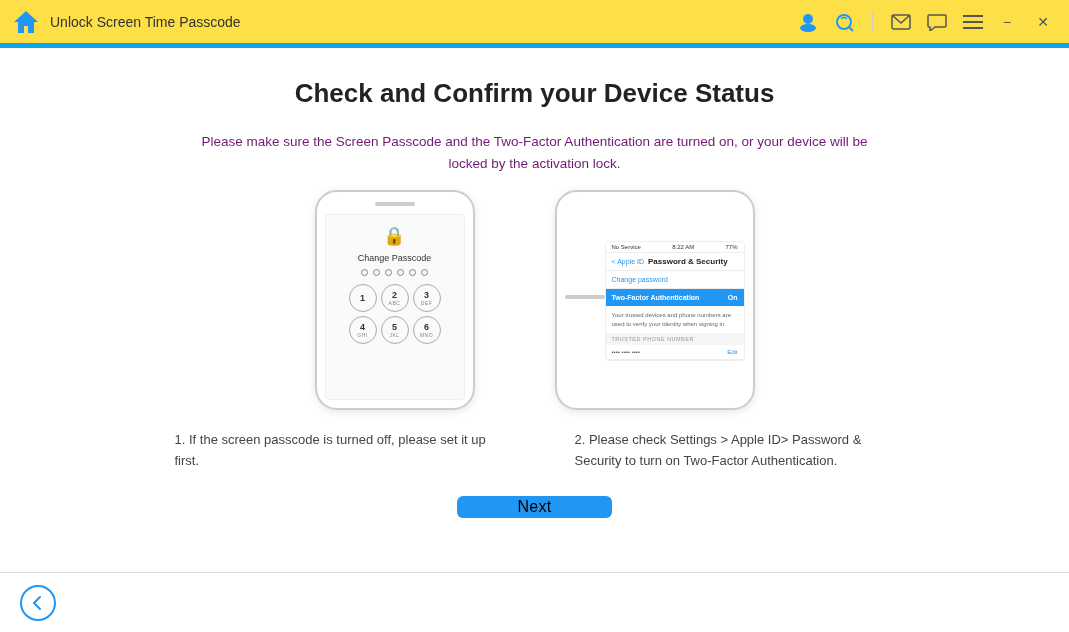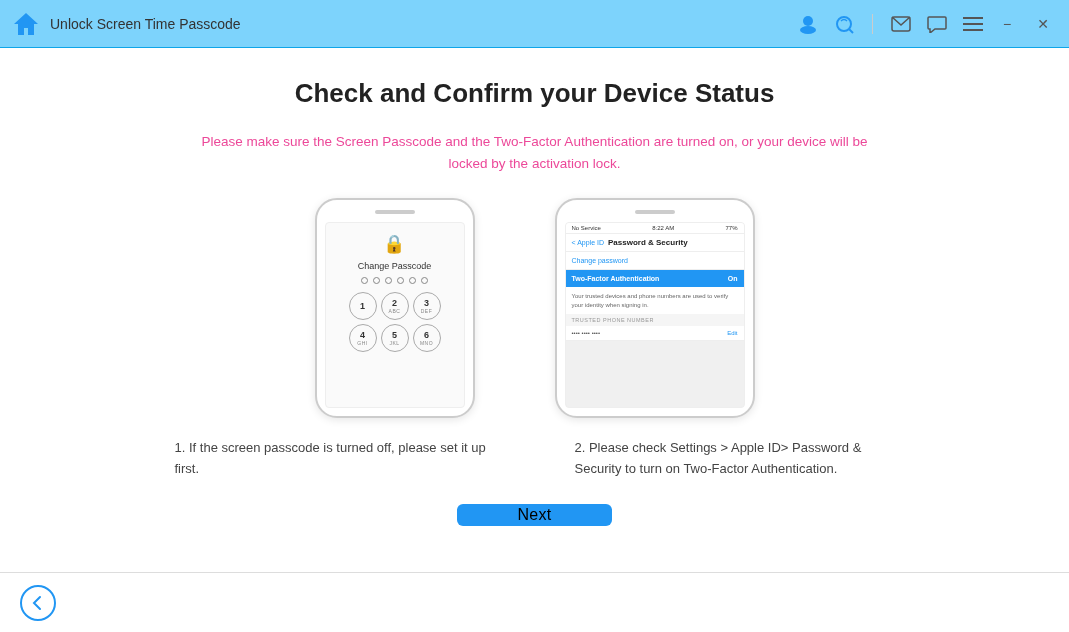--- a/index.html
+++ b/index.html
@@ -1,21 +1,21 @@
 <!DOCTYPE html>
 <html><head>
   <meta charset="utf-8">
   <style>
     * { margin: 0; padding: 0; box-sizing: border-box; }
     body { font-family: -apple-system, BlinkMacSystemFont, 'Segoe UI', Arial, sans-serif; width: 1069px; height: 632px; background: #fff; overflow: hidden; display: flex; flex-direction: column; }
 
     
     .titlebar {
       display: flex; align-items: center; height: 48px;
-      background: #7dd3fc; border-bottom: 1px solid #0ea5e9;
+      background: #fde047; border-bottom: 5px solid #0ea5e9;
       padding: 0 12px; flex-shrink: 0;
     }
     .titlebar-logo { width: 28px; height: 28px; margin-right: 10px; }
     .titlebar-title { font-size: 14px; color: #333; flex: 1; }
     .titlebar-icons { display: flex; align-items: center; gap: 12px; margin-right: 8px; }
     .titlebar-icon { width: 24px; height: 24px; display: flex; align-items: center; justify-content: center; cursor: pointer; color: #555; font-size: 16px; }
     .titlebar-icon.blue { color: #2196F3; }
     .titlebar-divider { width: 1px; height: 20px; background: #ccc; margin: 0 4px; }
     .win-controls { display: flex; align-items: center; gap: 8px; }
     .win-btn { width: 28px; height: 28px; display: flex; align-items: center; justify-content: center; cursor: pointer; color: #555; font-size: 14px; border-radius: 4px; }
@@ -23,21 +23,21 @@
     
     .main-content {
       flex: 1; display: flex; flex-direction: column; align-items: center;
       padding: 30px 60px 20px; overflow: hidden; position: relative;
     }
 
     .page-title {
       font-size: 26px; font-weight: bold; color: #222; margin-bottom: 22px; text-align: center;
     }
     .page-subtitle {
-      font-size: 13.5px; color: #ec4899; text-align: center; line-height: 1.6; max-width: 680px; margin-bottom: 24px;
+      font-size: 13.5px; color: #701a75; text-align: center; line-height: 1.6; max-width: 680px; margin-bottom: 16px;
     }
 
     
     .devices-row {
       display: flex; align-items: flex-start; gap: 80px; margin-bottom: 20px;
     }
 
     
     .phone-mockup {
       width: 160px; height: 220px; border: 2px solid #ccc;
@@ -62,21 +62,21 @@
       width: 28px; height: 28px; border-radius: 50%; border: 1px solid #aaa;
       display: flex; flex-direction: column; align-items: center; justify-content: center;
       font-size: 9px; color: #333; font-weight: 600;
     }
     .key-letters { font-size: 5px; color: #888; font-weight: 400; letter-spacing: 0.5px; }
 
     
     .phone-mockup2 {
       width: 200px; height: 220px; border: 2px solid #ccc;
       border-radius: 22px; background: #fff; position: relative;
-      display: flex; flex-direction: column; align-items: center;
+      display: flex; flex-direction: row; align-items: center;
       box-shadow: 0 2px 8px rgba(0,0,0,0.1);
       padding: 10px 8px 8px;
     }
     .phone-screen2 {
       flex: 1; width: 100%; border: 1px solid #eee; border-radius: 4px;
       background: #f0f0f0; display: flex; flex-direction: column;
       overflow: hidden; font-size: 7px;
     }
     .status-bar {
       background: #fff; display: flex; justify-content: space-between;

